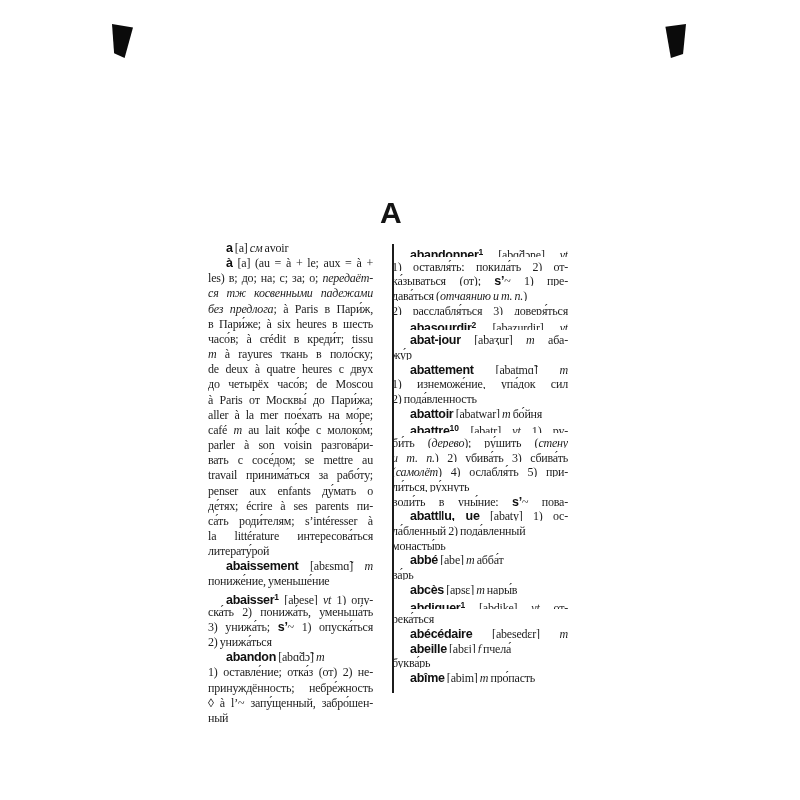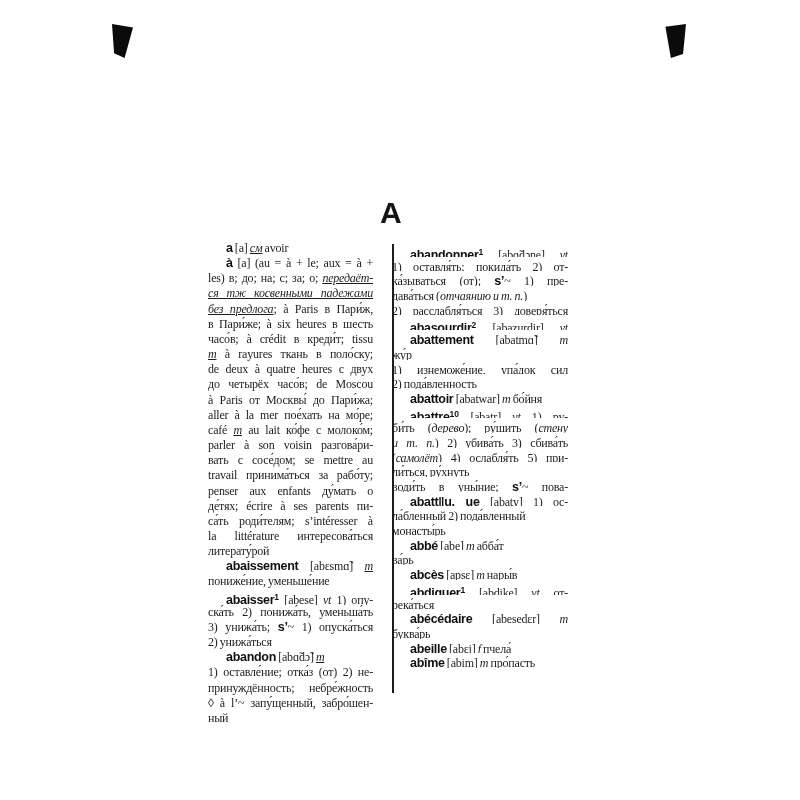--- a/index.html
+++ b/index.html
@@ -19,21 +19,21 @@
   .col-right{left:392px;top:242px;width:176px;line-height:20px;}
   .line{text-align:justify;overflow:hidden;}
   .col-left .line{height:15.16px;}
   .col-right .line{height:14.7px;}
   .line.j{text-align-last:justify;}
   .line.ind{text-indent:18px;}
   .s-h,.s-b{font-family:"Liberation Sans","DejaVu Sans",sans-serif;font-weight:700;
         font-size:12.5px;letter-spacing:-0.3px;color:#101010;}
   .s-hs{font-family:"Liberation Sans","DejaVu Sans",sans-serif;font-weight:700;
         font-size:8.5px;vertical-align:4px;letter-spacing:0;color:#101010;}
-  .s-i{font-style:italic;text-decoration:underline;}
+  .s-i{font-style:italic;}
 </style>
 </head>
 <body>
 
 <div class="page">
   <div class="corner-mark left"></div>
   <div class="corner-mark right"></div>
   <h1 class="section-letter">A</h1>
   <div class="column-divider"></div>
   <div class="col col-left" id="col-left">
@@ -70,37 +70,38 @@
       <div class="line j"><span class="s-n">◊ à l’~ запу́щенный, забро́шен-</span></div>
       <div class="line"><span class="s-n">ный</span></div>
     </div>
   <div class="col col-right" id="col-right">
       <div class="line ind j"><span class="s-h">abandonner</span><span class="s-hs">1</span><span class="s-n"> [abɑ̃dɔne] </span><span class="s-i">vt</span></div>
       <div class="line j"><span class="s-n">1) оставля́ть; покида́ть 2) от-</span></div>
       <div class="line j"><span class="s-n">ка́зываться (от); </span><span class="s-b">s’</span><span class="s-n">~ 1) пре-</span></div>
       <div class="line"><span class="s-n">дава́ться (</span><span class="s-i">отчаянию и т. п.</span><span class="s-n">)</span></div>
       <div class="line j"><span class="s-n">2) расслабля́ться 3) доверя́ться</span></div>
       <div class="line ind j"><span class="s-h">abasourdir</span><span class="s-hs">2</span><span class="s-n"> [abazurdir] </span><span class="s-i">vt</span></div>
+      <div class="line ind j"><span class="s-h">abat-jour</span><span class="s-n"> [abaʒur] </span><span class="s-i">m</span><span class="s-n"> аба-</span></div>
+      <div class="line"><span class="s-n">жу́р</span></div>
       <div class="line ind j"><span class="s-h">abattement</span><span class="s-n"> [abatmɑ̃] </span><span class="s-i">m</span></div>
-      <div class="line"><span class="s-n">жу́р</span></div>
       <div class="line j"><span class="s-n">1) изнеможе́ние, упа́док сил</span></div>
       <div class="line"><span class="s-n">2) пода́вленность</span></div>
       <div class="line ind"><span class="s-h">abattoir</span><span class="s-n"> [abatwar] </span><span class="s-i">m</span><span class="s-n"> бо́йня</span></div>
       <div class="line ind j"><span class="s-h">abattre</span><span class="s-hs">10</span><span class="s-n"> [abatr] </span><span class="s-i">vt</span><span class="s-n"> 1) ру-</span></div>
       <div class="line j"><span class="s-n">би́ть (</span><span class="s-i">дерево</span><span class="s-n">); ру́шить (</span><span class="s-i">стену</span></div>
       <div class="line j"><span class="s-i">и т. п.</span><span class="s-n">) 2) убива́ть 3) сбива́ть</span></div>
       <div class="line j"><span class="s-n">(</span><span class="s-i">самолёт</span><span class="s-n">) 4) ослабля́ть 5) при-</span></div>
       <div class="line"><span class="s-n">ли́ться, ру́хнуть</span></div>
       <div class="line j"><span class="s-n">води́ть в уны́ние; </span><span class="s-b">s’</span><span class="s-n">~ пова-</span></div>
       <div class="line ind j"><span class="s-h">abatt‖u, ue</span><span class="s-n"> [abaty] 1) ос-</span></div>
       <div class="line"><span class="s-n">ла́бленный 2) пода́вленный</span></div>
       <div class="line"><span class="s-n">монасты́рь</span></div>
       <div class="line ind"><span class="s-h">abbé</span><span class="s-n"> [abe] </span><span class="s-i">m</span><span class="s-n"> абба́т</span></div>
       <div class="line"><span class="s-n">ва́рь</span></div>
       <div class="line ind"><span class="s-h">abcès</span><span class="s-n"> [apsɛ] </span><span class="s-i">m</span><span class="s-n"> нары́в</span></div>
       <div class="line ind j"><span class="s-h">abdiquer</span><span class="s-hs">1</span><span class="s-n"> [abdike] </span><span class="s-i">vt</span><span class="s-n"> от-</span></div>
       <div class="line"><span class="s-n">река́ться</span></div>
       <div class="line ind j"><span class="s-h">abécédaire</span><span class="s-n"> [abesedɛr] </span><span class="s-i">m</span></div>
+      <div class="line ind"><span class="s-h">abeille</span><span class="s-n"> [abɛj] </span><span class="s-i">f</span><span class="s-n"> пчела́</span></div>
       <div class="line"><span class="s-n">буква́рь</span></div>
-      <div class="line ind"><span class="s-h">abeille</span><span class="s-n"> [abɛj] </span><span class="s-i">f</span><span class="s-n"> пчела́</span></div>
       <div class="line ind"><span class="s-h">abîme</span><span class="s-n"> [abim] </span><span class="s-i">m</span><span class="s-n"> про́пасть</span></div>
     </div>
 </div>
 
 </body></html>

